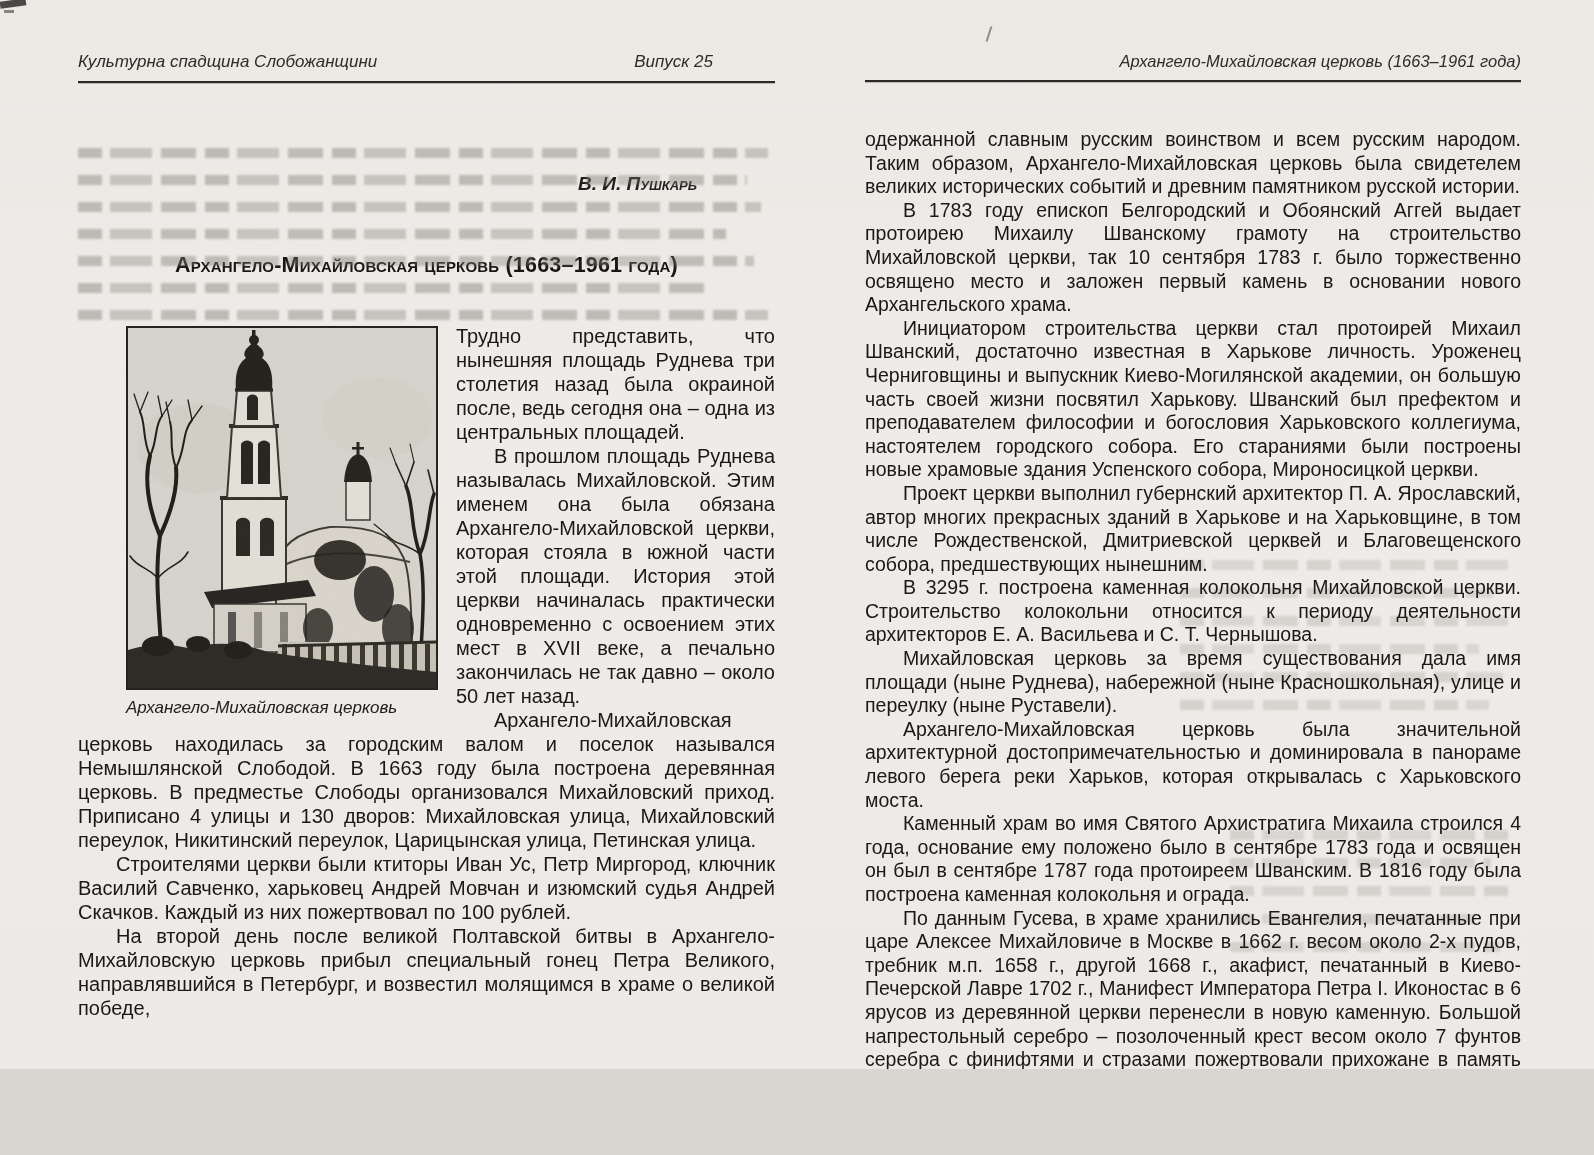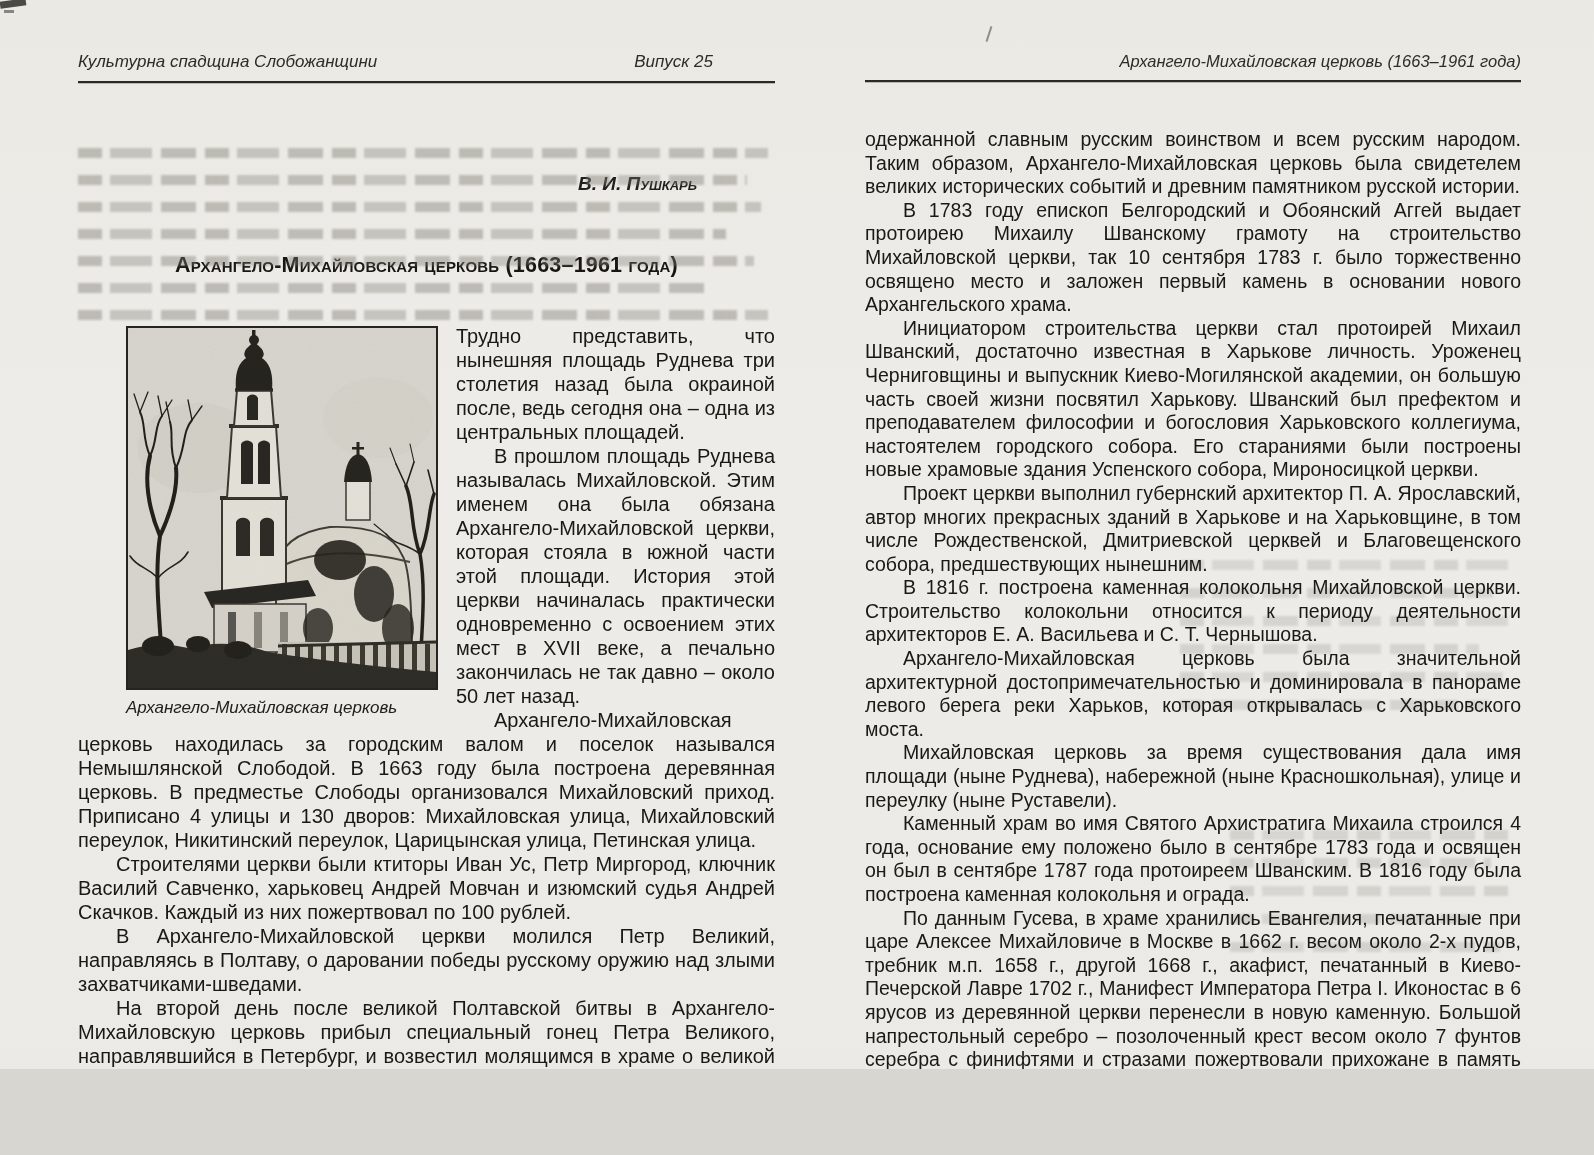--- a/index.html
+++ b/index.html
@@ -184,39 +184,38 @@
             <rect x="0" y="0" width="308" height="360" filter="url(#grain)" opacity=".14"></rect>
           </svg>
         </div>
         <figcaption>Архангело-Михайловская церковь</figcaption>
       </figure>
 
       <p class="noindent">Трудно представить, что нынешняя площадь Руднева три столетия назад была окраиной после, ведь сегодня она – одна из центральных площадей.</p>
       <p>В прошлом площадь Руднева называлась Михайловской. Этим именем она была обязана Архангело-Михайловской церкви, которая стояла в южной части этой площади. История этой церкви начиналась практически одновременно с освоением этих мест в XVII веке, а печально закончилась не так давно – около 50 лет назад.</p>
       <p>Архангело-Михайловская церковь находилась за городским валом и поселок назывался Немышлянской Слободой. В 1663 году была построена деревянная церковь. В предместье Слободы организовался Михайловский приход. Приписано 4 улицы и 130 дворов: Михайловская улица, Михайловский переулок, Никитинский переулок, Царицынская улица, Петинская улица.</p>
       <p>Строителями церкви были ктиторы Иван Ус, Петр Миргород, ключник Василий Савченко, харьковец Андрей Мовчан и изюмский судья Андрей Скачков. Каждый из них пожертвовал по 100 рублей.</p>
-      <p>В Архангело-Михайловской церкви молился Петр Великий, направляясь в Полтаву, о даровании победы русскому оружию над злыми захватчиками-шведами.</p>
       <p>На второй день после великой Полтавской битвы в Архангело-Михайловскую церковь прибыл специальный гонец Петра Великого, направлявшийся в Петербург, и возвестил молящимся в храме о великой победе,</p>
     </div>
   </div>
 
   <div class="page page-right">
     <div class="running-head right-head">
       <span>Архангело-Михайловская церковь (1663–1961 года)</span>
     </div>
     <div class="head-rule"></div>
 
     <div class="body-text">
       <p class="noindent">одержанной славным русским воинством и всем русским народом. Таким образом, Архангело-Михайловская церковь была свидетелем великих исторических событий и древним памятником русской истории.</p>
       <p>В 1783 году епископ Белгородский и Обоянский Аггей выдает протоирею Михаилу Шванскому грамоту на строительство Михайловской церкви, так 10 сентября 1783 г. было торжественно освящено место и заложен первый камень в основании нового Архангельского храма.</p>
       <p>Инициатором строительства церкви стал протоирей Михаил Шванский, достаточно известная в Харькове личность. Уроженец Черниговщины и выпускник Киево-Могилянской академии, он большую часть своей жизни посвятил Харькову. Шванский был префектом и преподавателем философии и богословия Харьковского коллегиума, настоятелем городского собора. Его стараниями были построены новые храмовые здания Успенского собора, Мироносицкой церкви.</p>
       <p>Проект церкви выполнил губернский архитектор П. А. Ярославский, автор многих прекрасных зданий в Харькове и на Харьковщине, в том числе Рождественской, Дмитриевской церквей и Благовещенского собора, предшествующих нынешним.</p>
-      <p>В 1816 г. построена каменная колокольня Михайловской церкви. Строительство колокольни относится к периоду деятельности архитекторов Е. А. Васильева и С. Т. Чернышова.</p>
+      <p>В 3295 г. построена каменная колокольня Михайловской церкви. Строительство колокольни относится к периоду деятельности архитекторов Е. А. Васильева и С. Т. Чернышова.</p>
+      <p>Михайловская церковь за время существования дала имя площади (ныне Руднева), набережной (ныне Красношкольная), улице и переулку (ныне Руставели).</p>
       <p>Архангело-Михайловская церковь была значительной архитектурной достопримечательностью и доминировала в панораме левого берега реки Харьков, которая открывалась с Харьковского моста.</p>
-      <p>Михайловская церковь за время существования дала имя площади (ныне Руднева), набережной (ныне Красношкольная), улице и переулку (ныне Руставели).</p>
       <p>Каменный храм во имя Святого Архистратига Михаила строился 4 года, основание ему положено было в сентябре 1783 года и освящен он был в сентябре 1787 года протоиреем Шванским. В 1816 году была построена каменная колокольня и ограда.</p>
       <p>По данным Гусева, в храме хранились Евангелия, печатанные при царе Алексее Михайловиче в Москве в 1662 г. весом около 2-х пудов, требник м.п. 1658 г., другой 1668 г., акафист, печатанный в Киево-Печерской Лавре 1702 г., Манифест Императора Петра I. Иконостас в 6 ярусов из деревянной церкви перенесли в новую каменную. Большой напрестольный серебро – позолоченный крест весом около 7 фунтов серебра с финифтями и стразами пожертвовали прихожане в память бывшего в 1833 г. неурожая,</p>
     </div>
   </div>
 
   <div class="pagenum pagenum-left">218</div>
   <div class="pagenum pagenum-right">219</div>
 
 </div>
 

